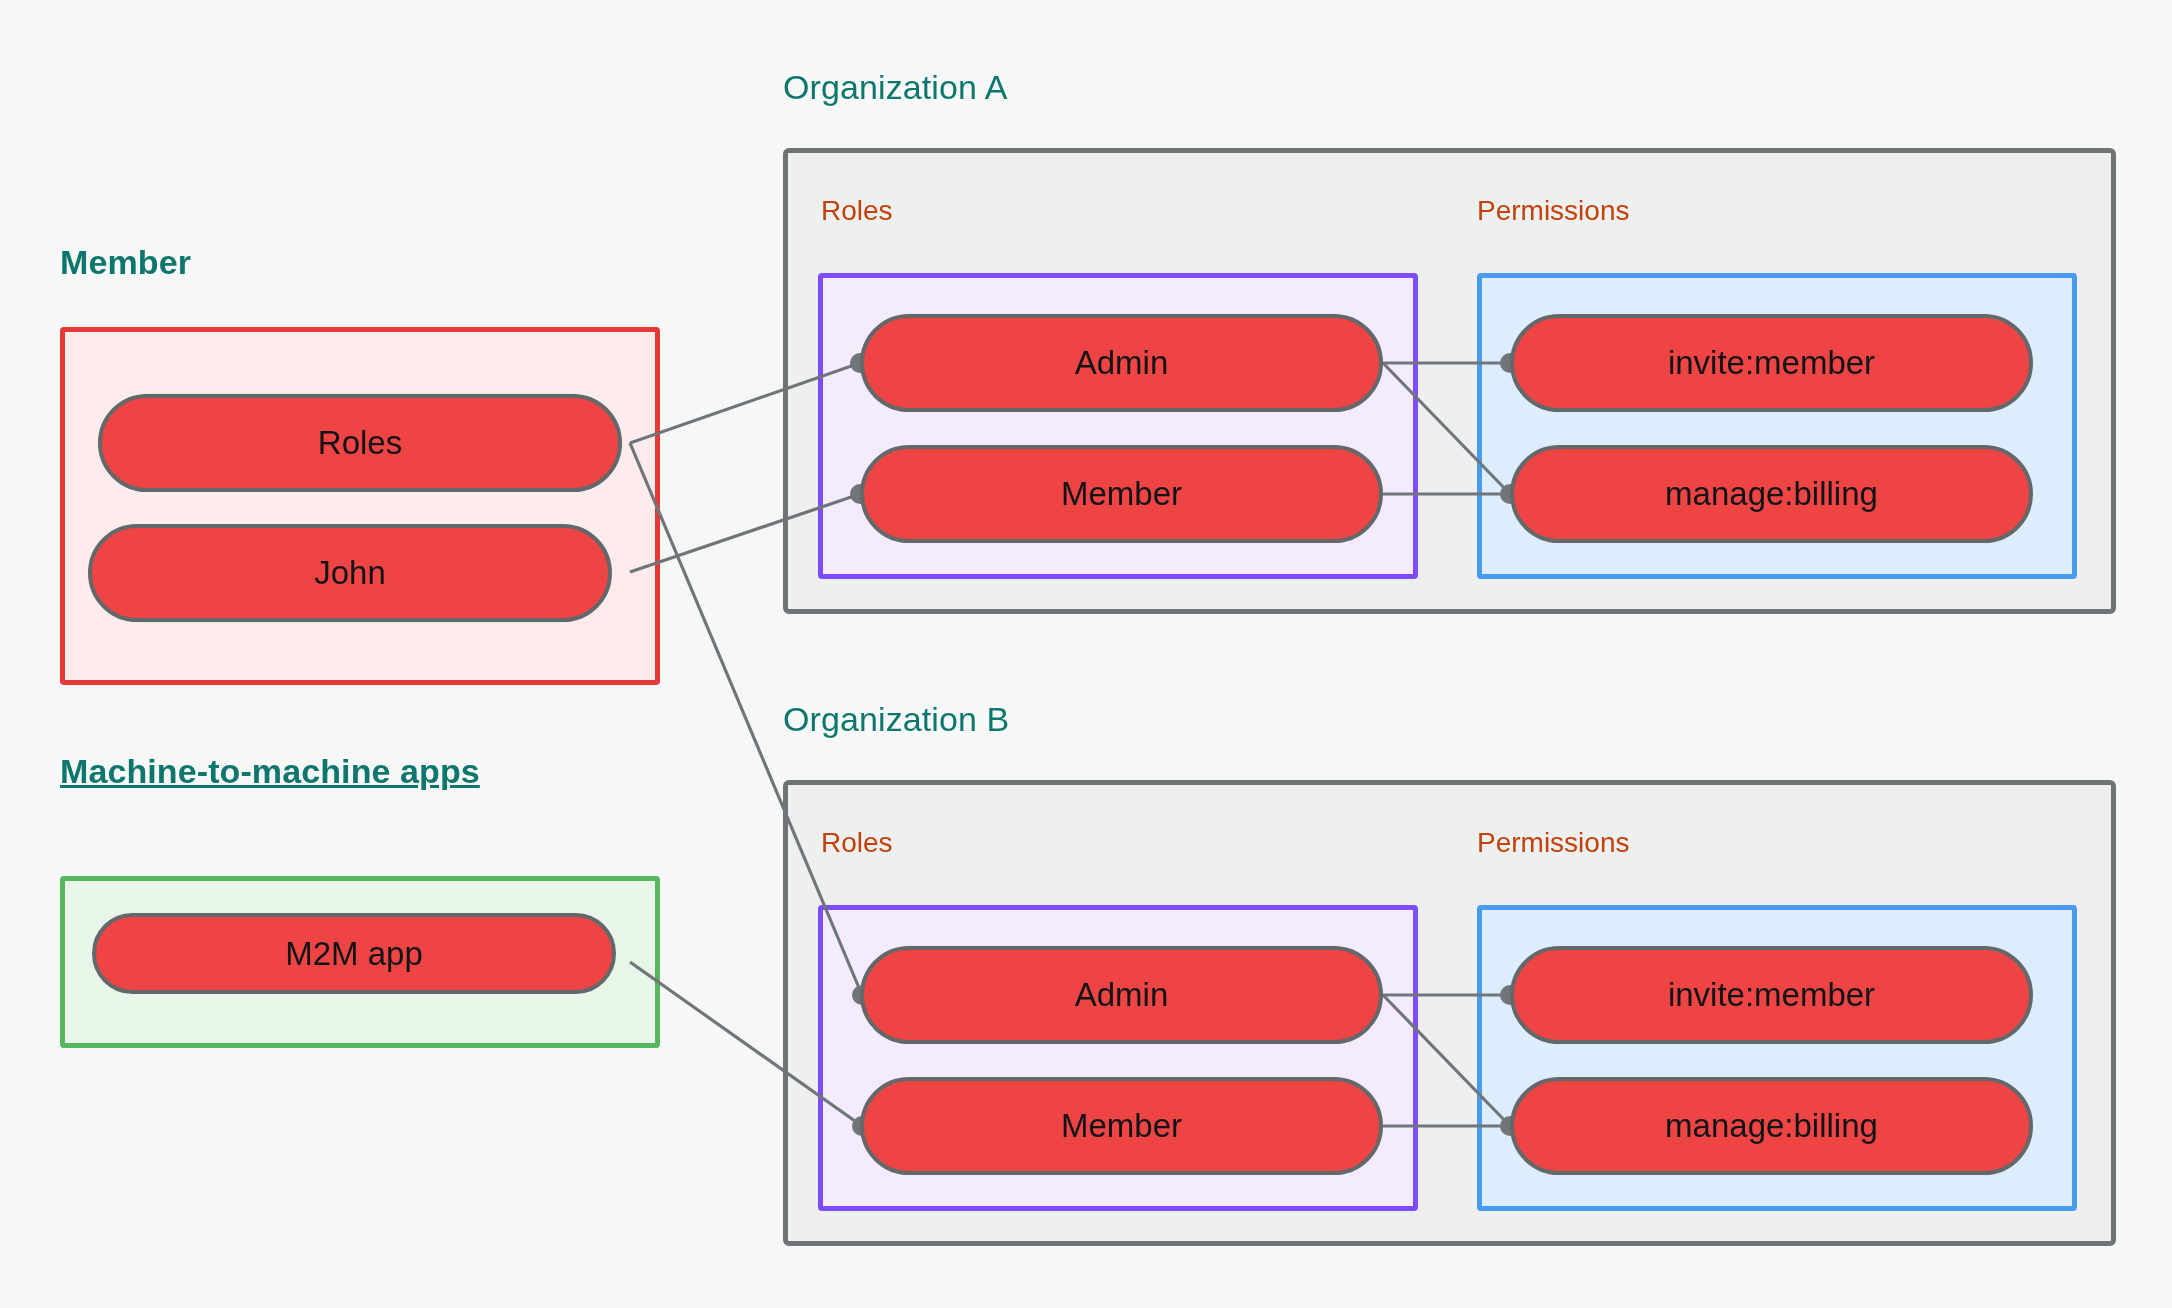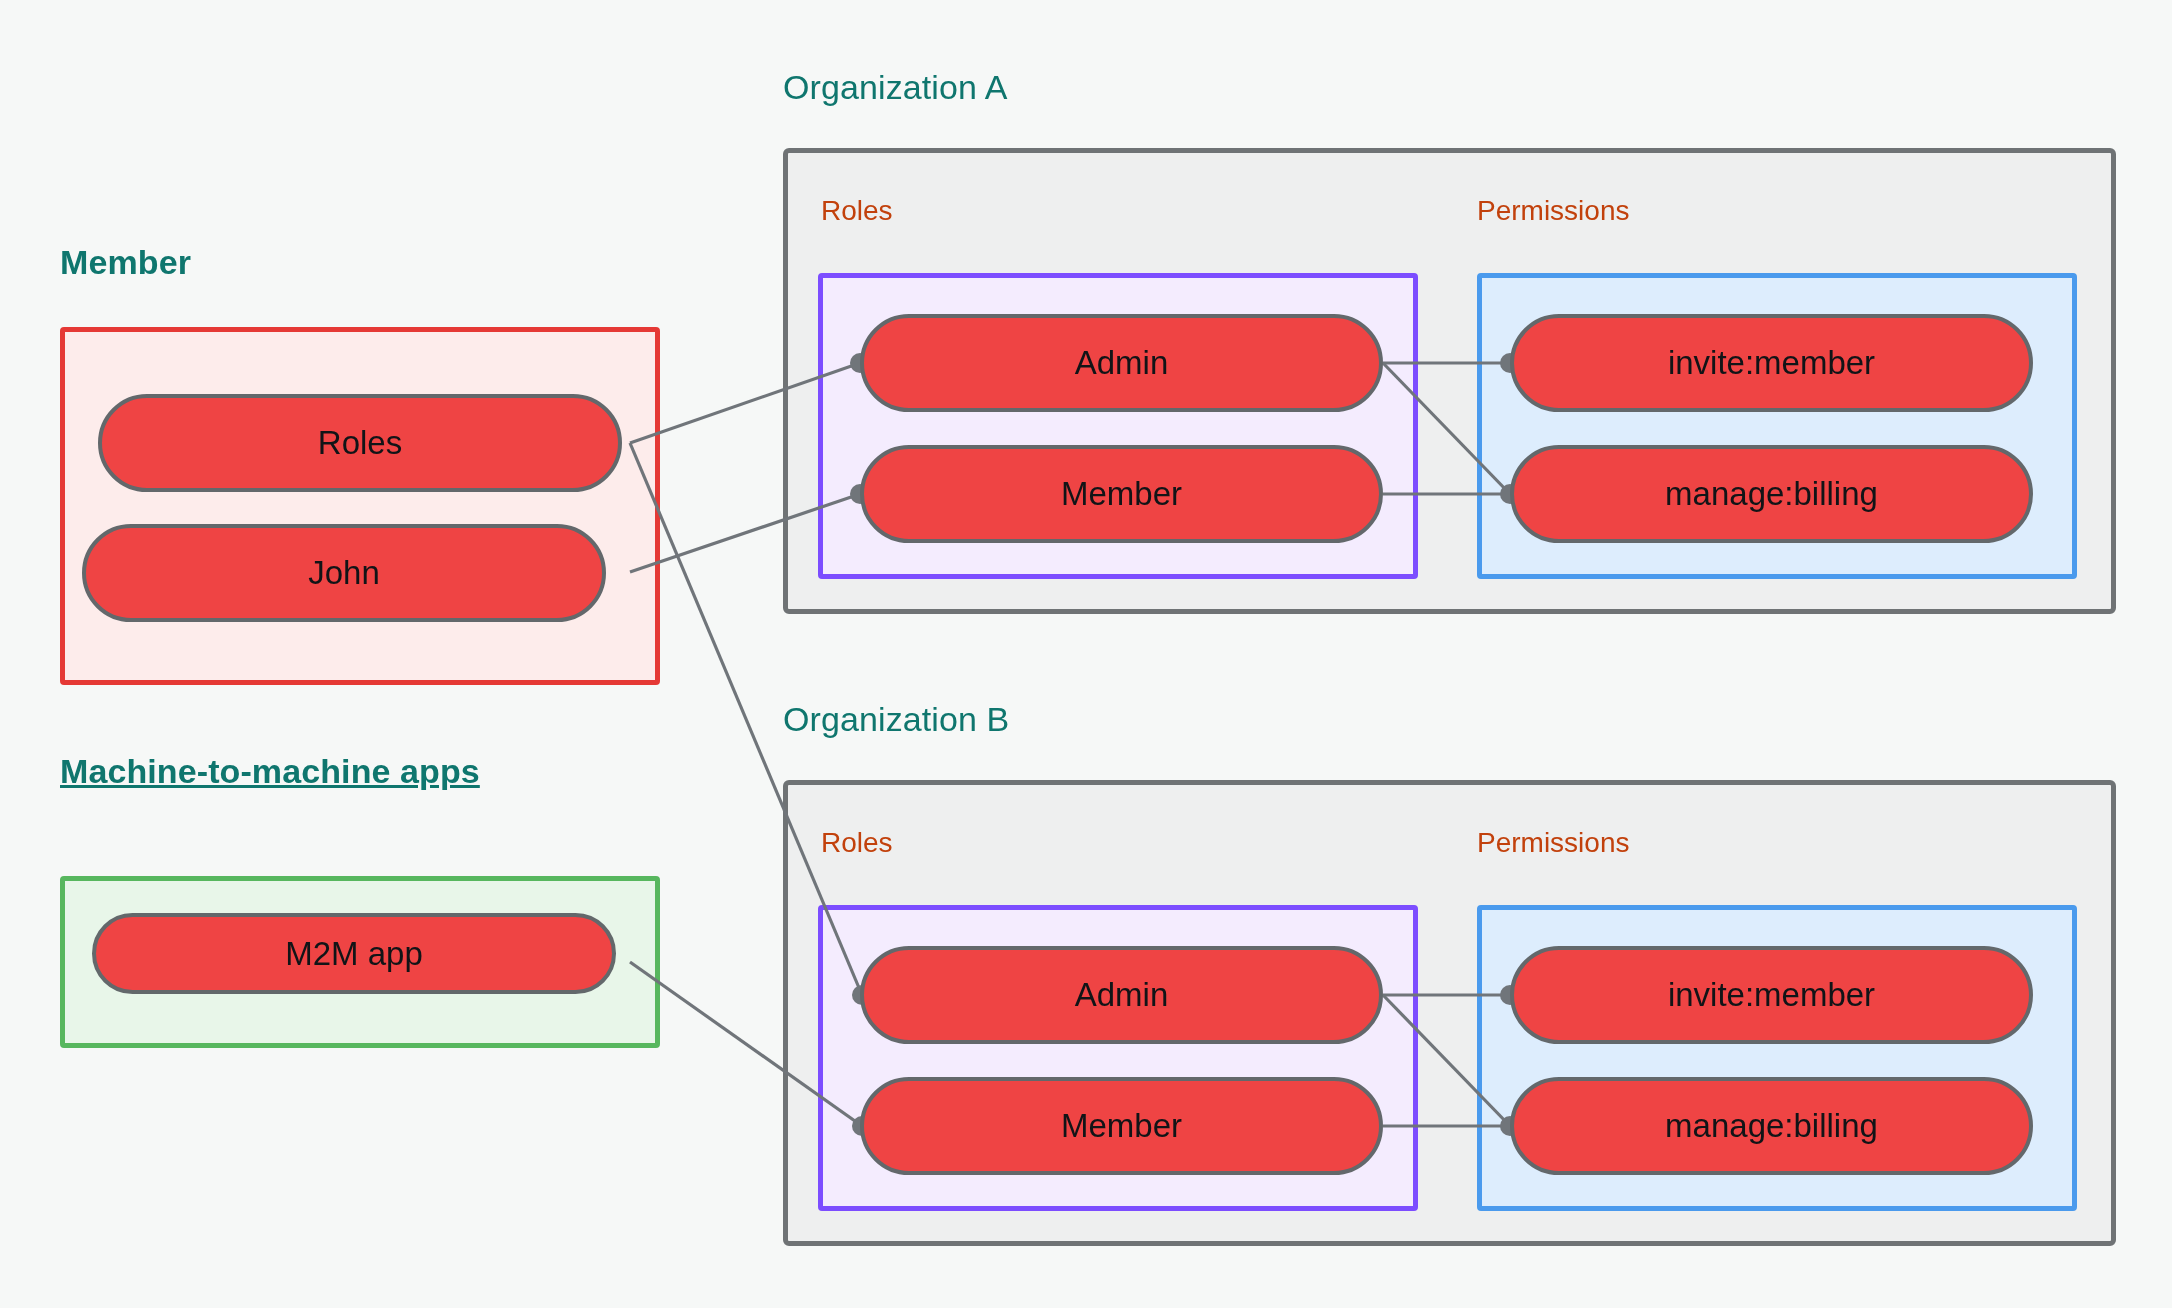--- a/index.html
+++ b/index.html
@@ -116,21 +116,21 @@
     <circle class="endpoint" cx="1510" cy="995" r="10"></circle>
     <circle class="endpoint" cx="1510" cy="1126" r="10"></circle>
   </svg>
 
   <div class="caption" style="left:60px;top:243px;">Member</div>
 
   <div class="group users-group" style="left:60px;top:327px;width:600px;height:358px;"></div>
 
   <div class="pill" style="left:98px;top:394px;width:524px;height:98px;">Roles</div>
 
-  <div class="pill" style="left:82px;top:524px;width:524px;height:98px;">John</div>
+  <div class="pill" style="left:88px;top:524px;width:524px;height:98px;">John</div>
 
   <div class="caption" style="left:60px;top:752px;text-decoration:underline;">Machine-to-machine apps</div>
 
   <div class="group m2m-group" style="left:60px;top:876px;width:600px;height:172px;"></div>
 
   <div class="pill" style="left:92px;top:913px;width:524px;height:81px;">M2M app</div>
 
   <div class="caption reg" style="left:783px;top:68px;">Organization A</div>
 
   <div class="group org-group" style="left:783px;top:148px;width:1333px;height:466px;"></div>

